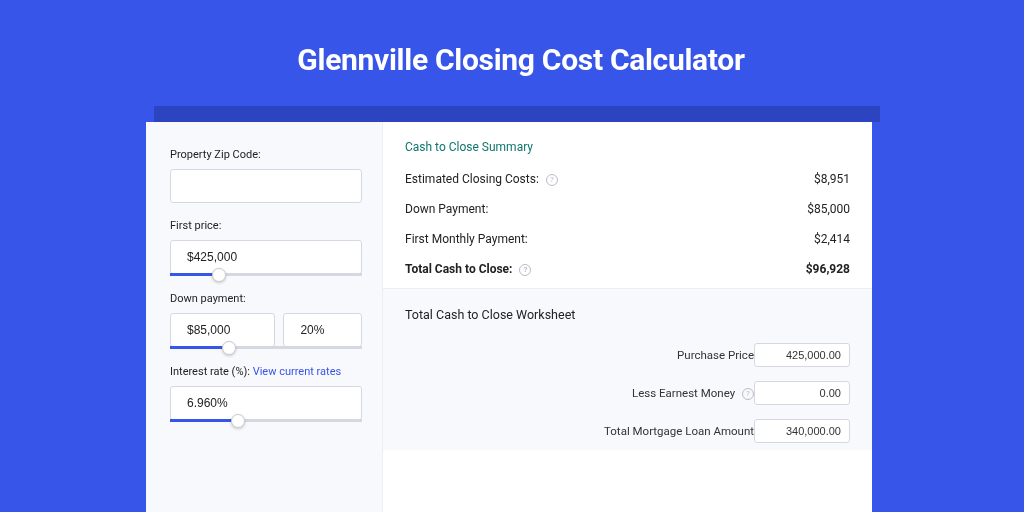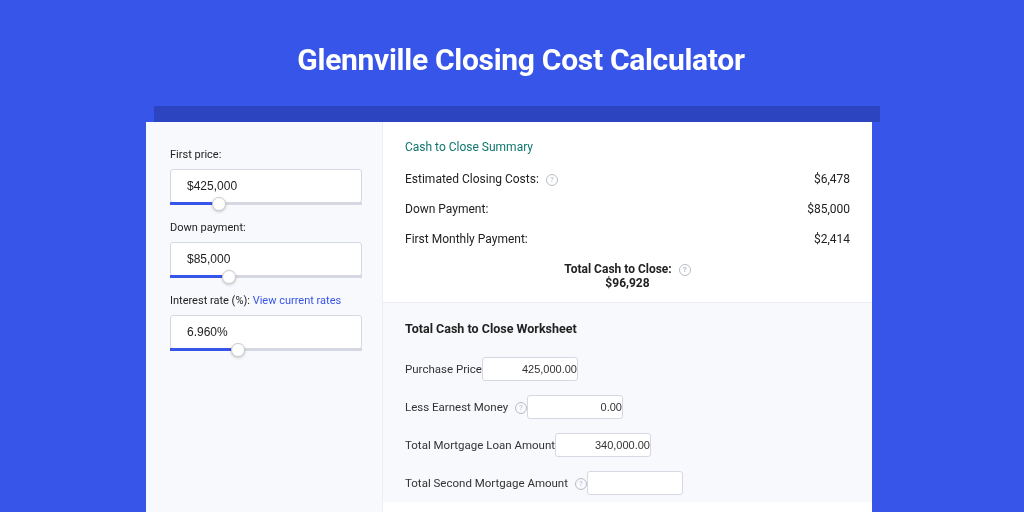--- a/index.html
+++ b/index.html
@@ -96,96 +96,101 @@
   }
   .summary-title {
     font-size: 12px;
     font-weight: 400;
     color: #0f766e;
     margin-bottom: 10px;
   }
   .summary-row {
     display: flex;
     justify-content: space-between;
-    align-items: center;
+    align-items: flex-end;
     font-size: 12px;
     color: #222;
     padding: 8px 0;
   }
-  .summary-row.total { font-weight: 700; flex-direction: column; }
+  .summary-row.total { font-weight: 700; }
   .help {
     display: inline-flex;
     align-items: center;
     justify-content: center;
     width: 12px; height: 12px;
     border: 1px solid #b8bcc8;
     border-radius: 50%;
     font-size: 8px;
     color: #b8bcc8;
     margin-left: 4px;
     vertical-align: middle;
     cursor: pointer;
   }
   .worksheet {
     padding: 18px 22px 0 22px;
     background: #f8f9fc;
   }
   .worksheet-title {
     font-size: 12.5px;
-    font-weight: 700;
+    font-weight: 400;
     color: #222;
     margin-bottom: 14px;
   }
   .ws-row {
     display: flex;
-    justify-content: flex-start;
+    justify-content: flex-end;
     align-items: center;
     font-size: 11.5px;
     color: #333;
     padding: 7px 0;
   }
   .ws-value {
     width: 96px;
     height: 24px;
     border: 1px solid #d5d8e3;
     border-radius: 3px;
     background: #fff;
     font-size: 11px;
     text-align: right;
-    padding: 0 0;
+    padding: 0 8px;
     color: #333;
     outline: none;
   }
 </style>
 </head>
 <body>
 
 <h1 class="page-title">Glennville Closing Cost Calculator</h1>
 <div class="shadow"></div>
 
 <div class="card">
 
   <div class="sidebar">
 
+    <div class="field">
+      <label class="field-label">Property Zip Code:</label>
+      <input class="text-input" type="text" value="" style="">
+    </div>
 
     <div class="field">
       <label class="field-label">First price:</label>
       <input class="text-input" type="text" value="$425,000" style="">
       <div class="slider-wrap">
         <div class="slider-track">
             <div class="slider-fill" style="width:25%"></div>
           </div>
         <div class="slider-thumb" style="left:22%"></div>
       </div>
     </div>
 
     <div class="field">
       <label class="field-label">Down payment:</label>
       <div class="down-row">
         <input class="text-input" type="text" value="$85,000" style="">
+        <input class="text-input" type="text" value="20%" style="">
       </div>
       <div class="slider-wrap">
         <div class="slider-track">
             <div class="slider-fill" style="width:30%"></div>
           </div>
         <div class="slider-thumb" style="left:27%"></div>
       </div>
     </div>
 
     <div class="field">
@@ -206,21 +211,21 @@
   <div class="main">
 
     <div class="summary">
       <div class="summary-title">Cash to Close Summary</div>
 
       <div class="summary-row">
         <span>
           <span>Estimated Closing Costs:</span>
           <span class="help">?</span>
         </span>
-        <span>$6,478</span>
+        <span>$8,951</span>
       </div>
 
       <div class="summary-row">
         <span>Down Payment:</span>
         <span>$85,000</span>
       </div>
 
       <div class="summary-row">
         <span>First Monthly Payment:</span>
         <span>$2,414</span>
@@ -249,23 +254,16 @@
           <span class="help">?</span>
         </span>
         <input class="ws-value" type="text" value="0.00" style="">
       </div>
 
       <div class="ws-row">
         <span>Total Mortgage Loan Amount</span>
         <input class="ws-value" type="text" value="340,000.00" style="">
       </div>
 
-      <div class="ws-row">
-        <span>
-          <span>Total Second Mortgage Amount</span>
-          <span class="help">?</span>
-        </span>
-        <input class="ws-value" type="text" value="" style="">
-      </div>
     </div>
 
   </div>
 </div>
 
 </body></html>

